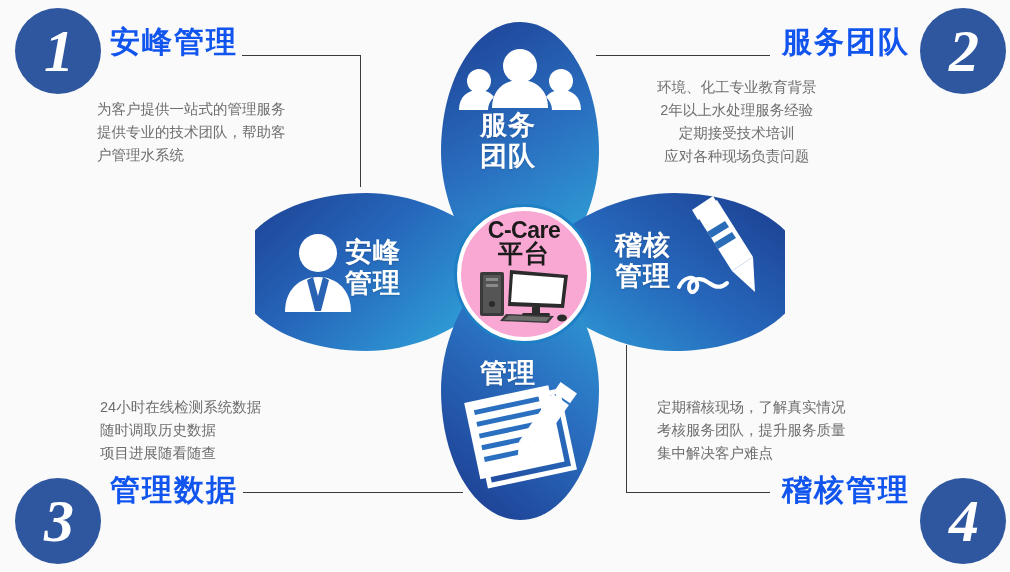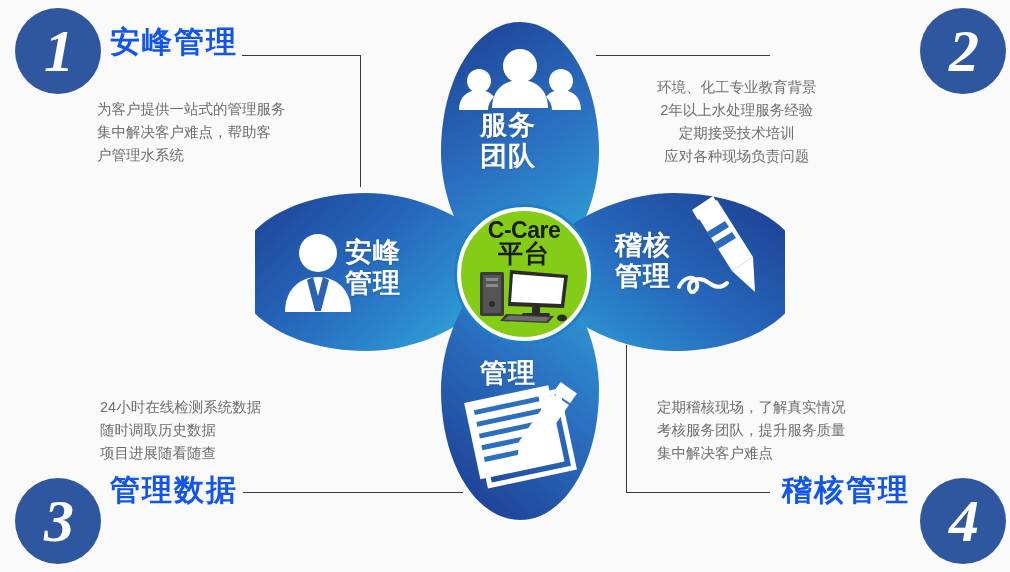--- a/index.html
+++ b/index.html
@@ -112,21 +112,21 @@
   #lbl-right  { left: 615px; top: 230px; width: 84px; }
   #lbl-bottom { left: 480px; top: 358px; width: 84px; }
 
   #center-hub {
     position: absolute;
     left: 457px;
     top: 207px;
     width: 126px;
     height: 126px;
     border-radius: 50%;
-    background: #84cc16;
+    background: #f9a8d4;
     border: 4px solid #ffffff;
     box-shadow: 0 0 0 3px #1f7fc4;
     display: flex;
     flex-direction: column;
     align-items: center;
     overflow: hidden;
   }
   #hub-title {
     font-size: 23px;
     font-weight: 700;
@@ -155,26 +155,27 @@
   <div class="conn h" id="c3h"></div>
   <div class="conn v" id="c4v"></div>
   <div class="conn h" id="c4h"></div>
 
   <div class="num-badge" id="badge1">1</div>
   <div class="num-badge" id="badge2">2</div>
   <div class="num-badge" id="badge3">3</div>
   <div class="num-badge" id="badge4">4</div>
 
   <div class="sec-title" id="title1">安峰管理</div>
+  <div class="sec-title" id="title2">服务团队</div>
   <div class="sec-title" id="title4">稽核管理</div>
   <div class="sec-title" id="title3">管理数据</div>
 
   <div class="body-text" id="text1">
     <div>为客户提供一站式的管理服务</div>
-    <div>集中解决客户难点，帮助客</div>
+    <div>提供专业的技术团队，帮助客</div>
     <div>户管理水系统</div>
   </div>
   <div class="body-text" id="text2">
     <div>环境、化工专业教育背景</div>
     <div>2年以上水处理服务经验</div>
     <div>定期接受技术培训</div>
     <div>应对各种现场负责问题</div>
   </div>
   <div class="body-text" id="text3">
     <div>24小时在线检测系统数据</div>

